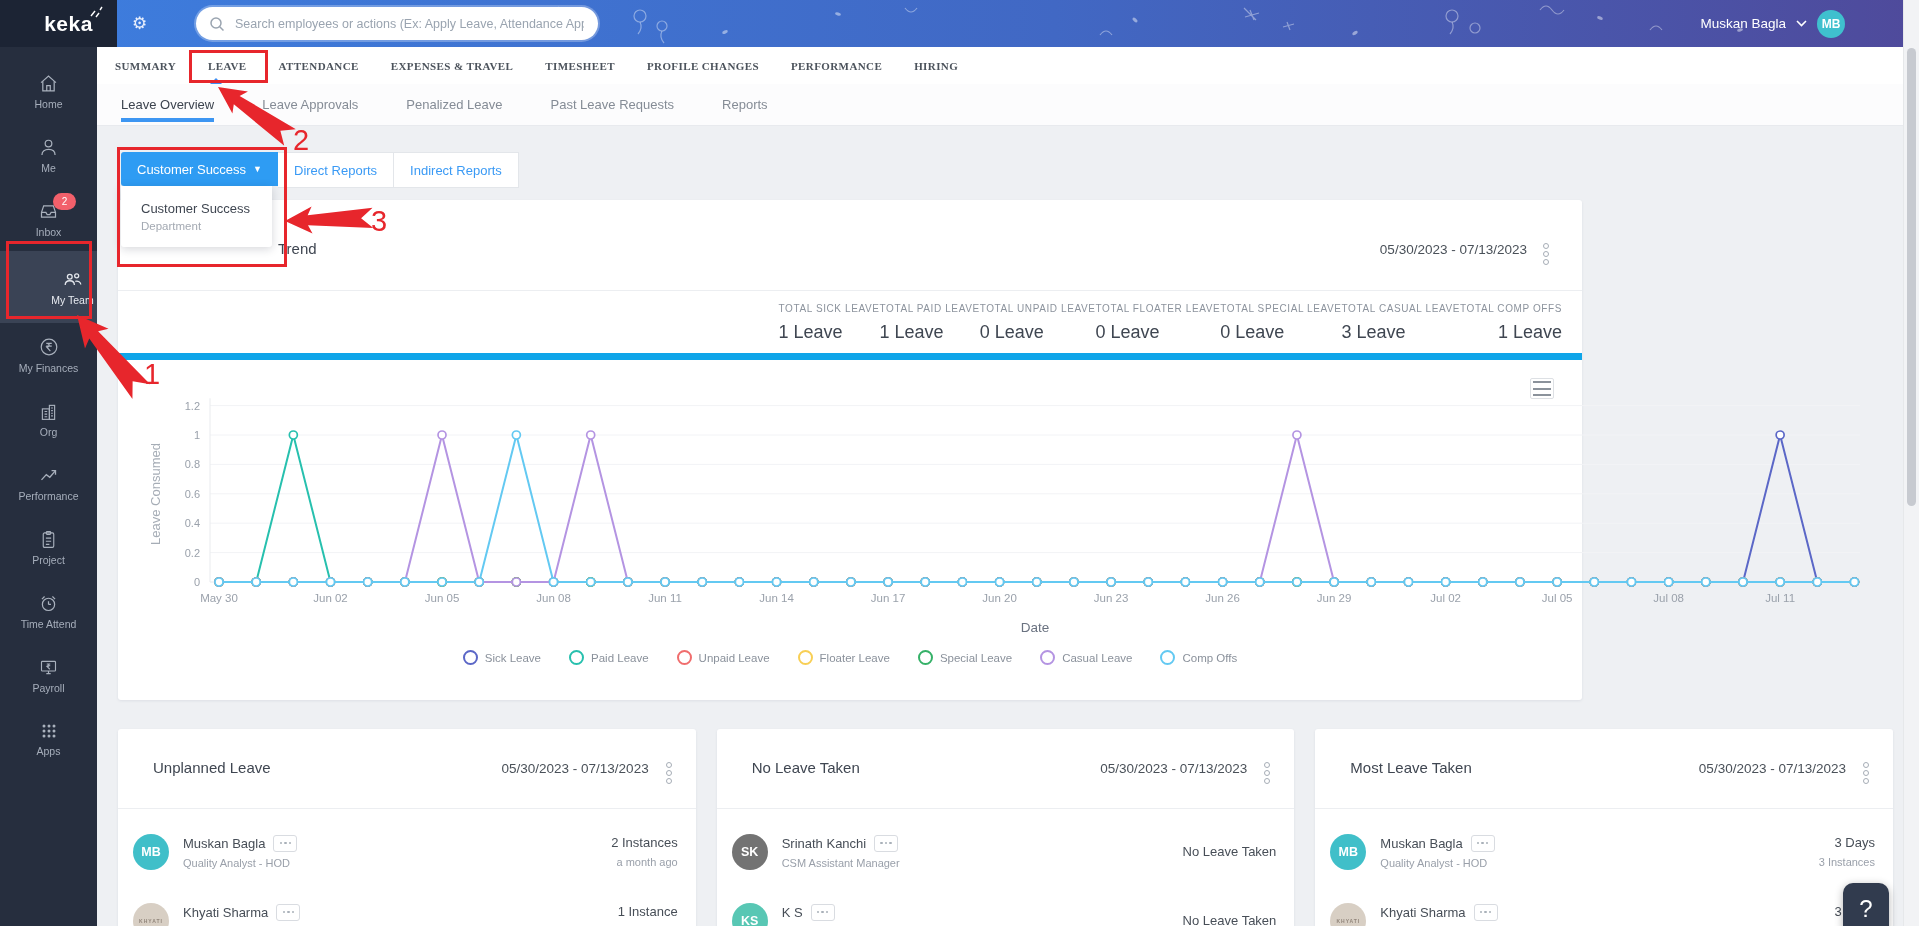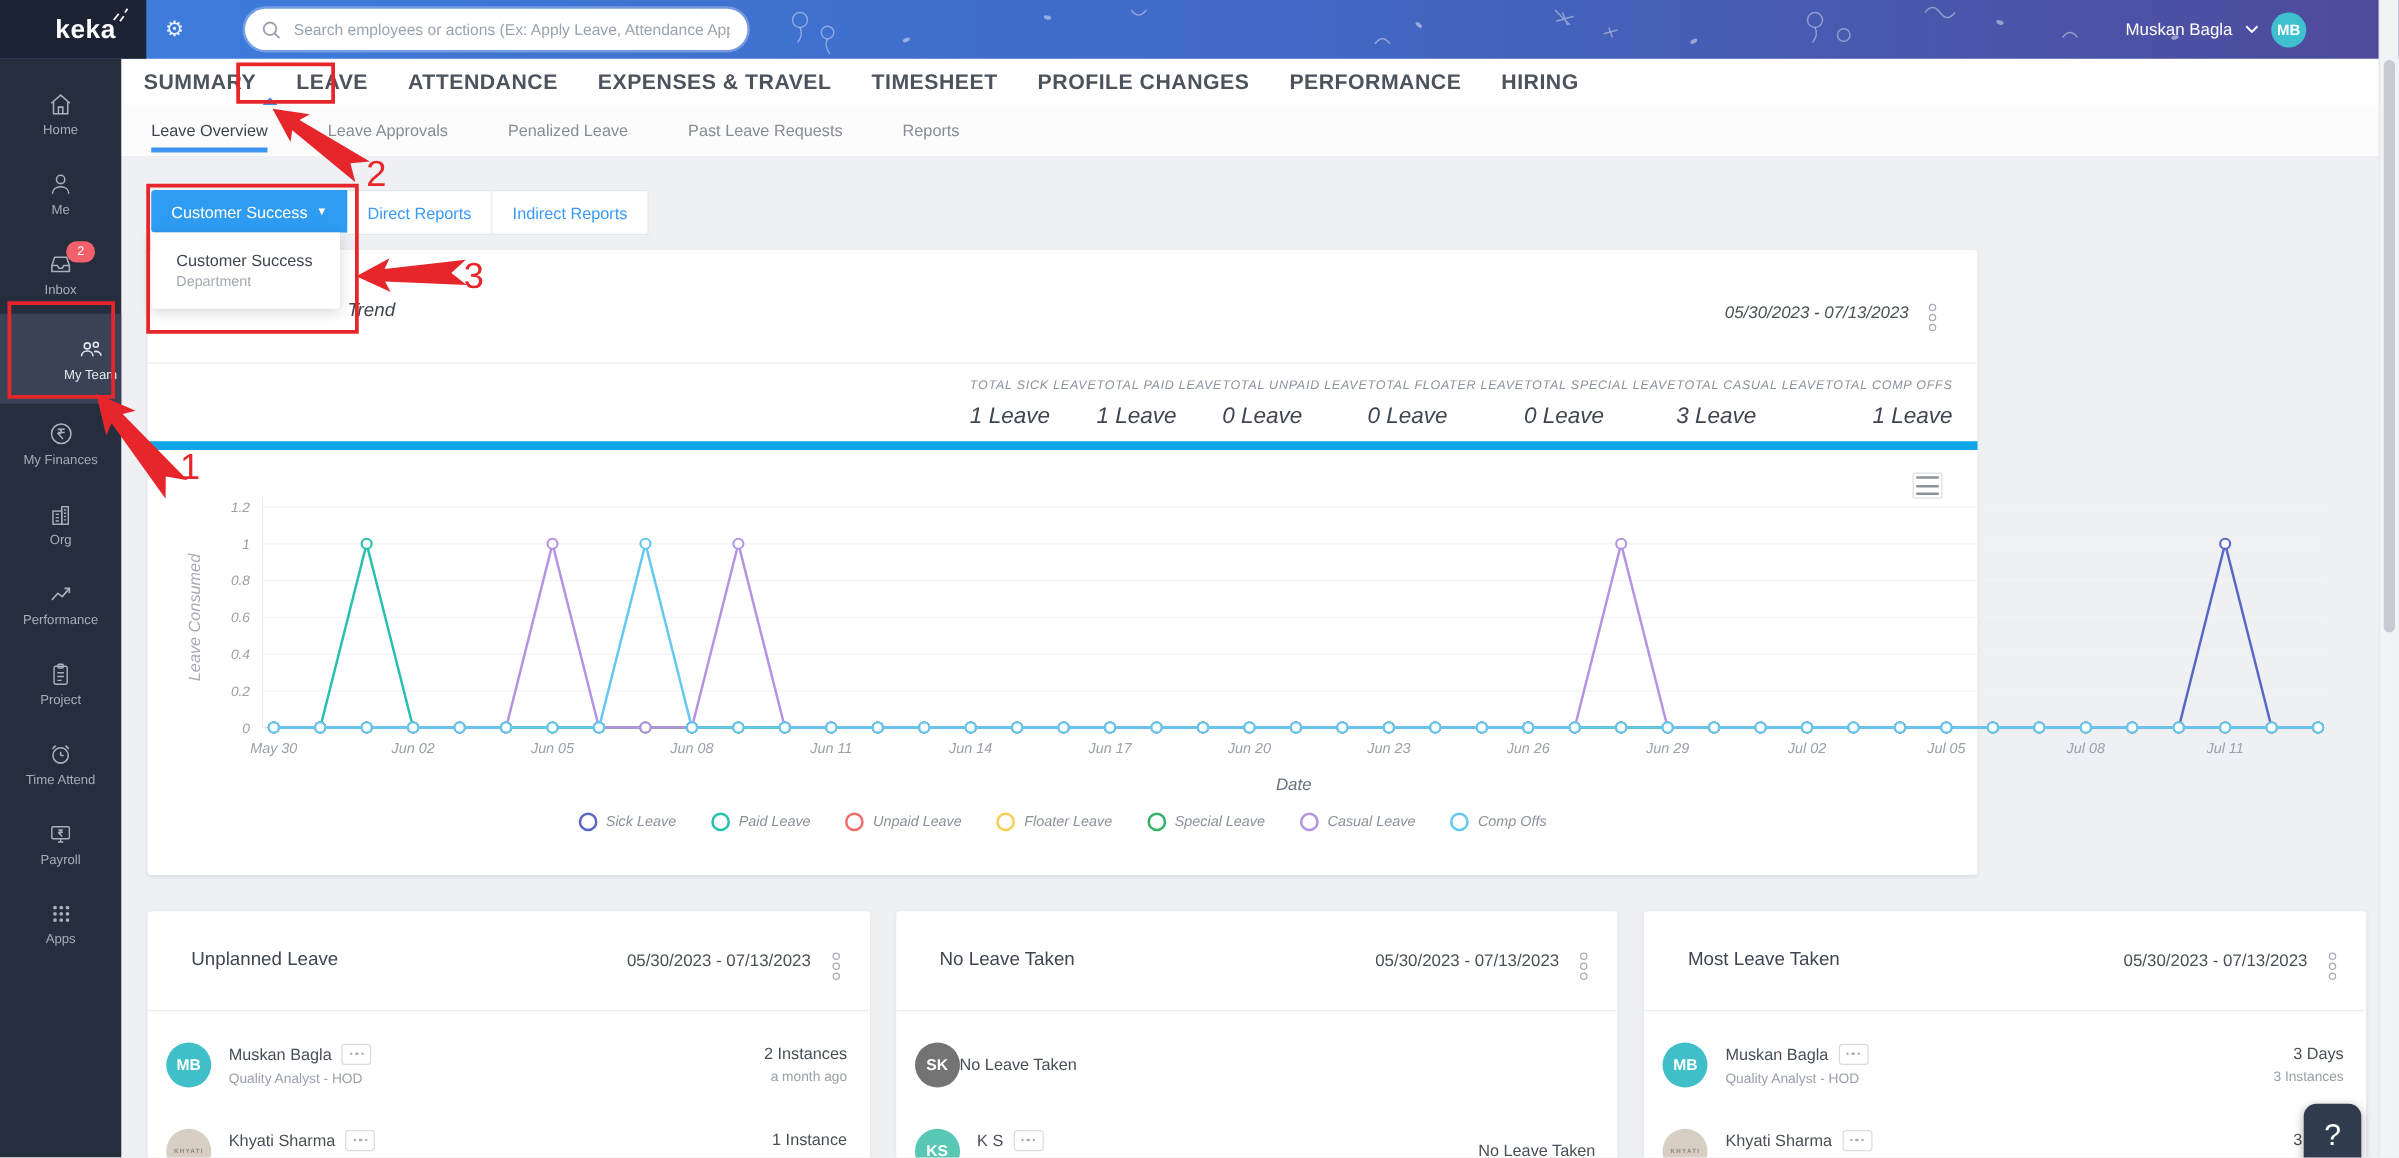--- a/index.html
+++ b/index.html
@@ -38,42 +38,42 @@
   .side-item .lbl{font-size:10.5px;line-height:11px;text-align:center;}
   .side-item.active{background:#3a4355;color:#e7eaf0;}
   .side-item svg{stroke:#a9b1bd;}
   .side-item.active svg{stroke:#e2e6ec;}
   .badge{position:absolute;top:6px;left:53px;min-width:17px;height:17px;border-radius:9px;
     background:#f2606b;color:#fff;font-size:10px;display:flex;align-items:center;
     justify-content:center;padding:0 3px;}
   
   .tabrow{position:absolute;left:97px;top:47px;width:1807px;height:37px;background:#fff;
     border-bottom:1px solid #e4e7eb;display:flex;align-items:center;padding-left:2px;z-index:5;}
-  .ptab{padding:0 16px;font-size:17px;font-weight:bold;letter-spacing:.4px;color:#4c535c;cursor:pointer;}
+  .ptab{padding:0 16px;font-size:11px;font-weight:bold;letter-spacing:.4px;color:#4c535c;cursor:pointer;font-family:Liberation Serif, serif;}
   .tab-caret{position:absolute;left:210px;top:78px;width:0;height:0;z-index:6;
     border-left:6px solid transparent;border-right:6px solid transparent;border-bottom:6px solid #3d8ef3;}
   .subnav{position:absolute;left:97px;top:84px;width:1807px;height:41px;background:#fcfcfd;
     border-bottom:1px solid #e8eaee;display:flex;align-items:center;z-index:5;}
   .stab{padding:0 24px;font-size:13px;color:#858c96;cursor:pointer;height:100%;
     display:flex;align-items:center;position:relative;}
   .stab.active{color:#3c434e;}
   .stab.active::after{content:"";position:absolute;left:24px;right:24px;bottom:3px;height:4px;background:#3d96f2;}
   
   .filter-group{position:absolute;left:121px;top:152px;display:flex;z-index:15;}
   .fbtn{height:34px;display:flex;align-items:center;padding:0 16px;font-size:13px;cursor:pointer;}
   .fbtn.selected{background:#2e9cf3;color:#fff;border-radius:3px 0 0 3px;}
   .fbtn.plain{background:#fff;color:#3a9af5;border:1px solid #e3e6ea;border-left:none;}
   .fbtn .caret{margin-left:7px;font-size:9px;}
   .dropdown-menu{position:absolute;left:121px;top:186px;width:151px;background:#fff;z-index:16;
     box-shadow:0 2px 10px rgba(20,30,50,.18);padding:15px 0;border-radius:0 0 3px 3px;}
   .dd-title{font-size:13px;color:#3f4651;padding:0 20px;}
   .dd-sub{font-size:11.5px;color:#a3a9b2;padding:0 20px;margin-top:4px;}
   
   .card{position:absolute;background:#fff;border-radius:3px;box-shadow:0 1px 3px rgba(23,43,77,.08);}
-  .trend-card{left:118px;top:200px;width:1464px;height:500px;z-index:10;font-style:italic;}
+  .trend-card{left:118px;top:200px;width:1464px;height:500px;z-index:10;}
   .tc-title{position:absolute;left:160px;top:40px;font-size:15px;color:#3f4651;}
   .tc-date{position:absolute;right:55px;top:42px;font-size:13.5px;color:#4a5159;}
   .kebab{position:absolute;right:31px;top:41px;display:flex;flex-direction:column;gap:2px;
     align-items:center;cursor:pointer;padding:2px;}
   .kebab i{width:4px;height:4px;border:1px solid #a6adb6;border-radius:50%;display:block;}
   .tc-sep{position:absolute;left:0;right:0;top:90px;border-top:1px solid #eceef1;}
   .stats{position:absolute;left:0;right:0;top:90px;height:70px;display:flex;
     justify-content:flex-end;padding:13px 20px 0 18px;box-sizing:border-box;
     border-bottom:7px solid #0ea5e9;}
   .stat .sl{font-size:10px;color:#8c939d;letter-spacing:.6px;}
@@ -811,20 +811,31 @@
     <div class="bc-date">05/30/2023 - 07/13/2023</div>
     <div class="kebab" style="top:31px;right:22px;">
         <i></i>
         <i></i>
         <i></i>
       </div>
     <div class="bc-sep"></div>
     <div class="rows">
       <div class="erow">
         <div class="avatar" style="background: #737373;">SK</div>
+        <div class="einfo">
+          <div class="ename-line">
+            <span class="ename">Srinath Kanchi</span>
+            <span class="more-chip">
+                <i></i>
+                <i></i>
+                <i></i>
+              </span>
+          </div>
+          <div class="erole">CSM Assistant Manager</div>
+        </div>
         <div class="evals">
           <div class="ev1">No Leave Taken</div>
 
         </div>
       </div>
       <div class="erow">
         <div class="avatar" style="background: rgb(88, 199, 180);">KS</div>
         <div class="einfo">
           <div class="ename-line">
             <span class="ename">K S</span>

